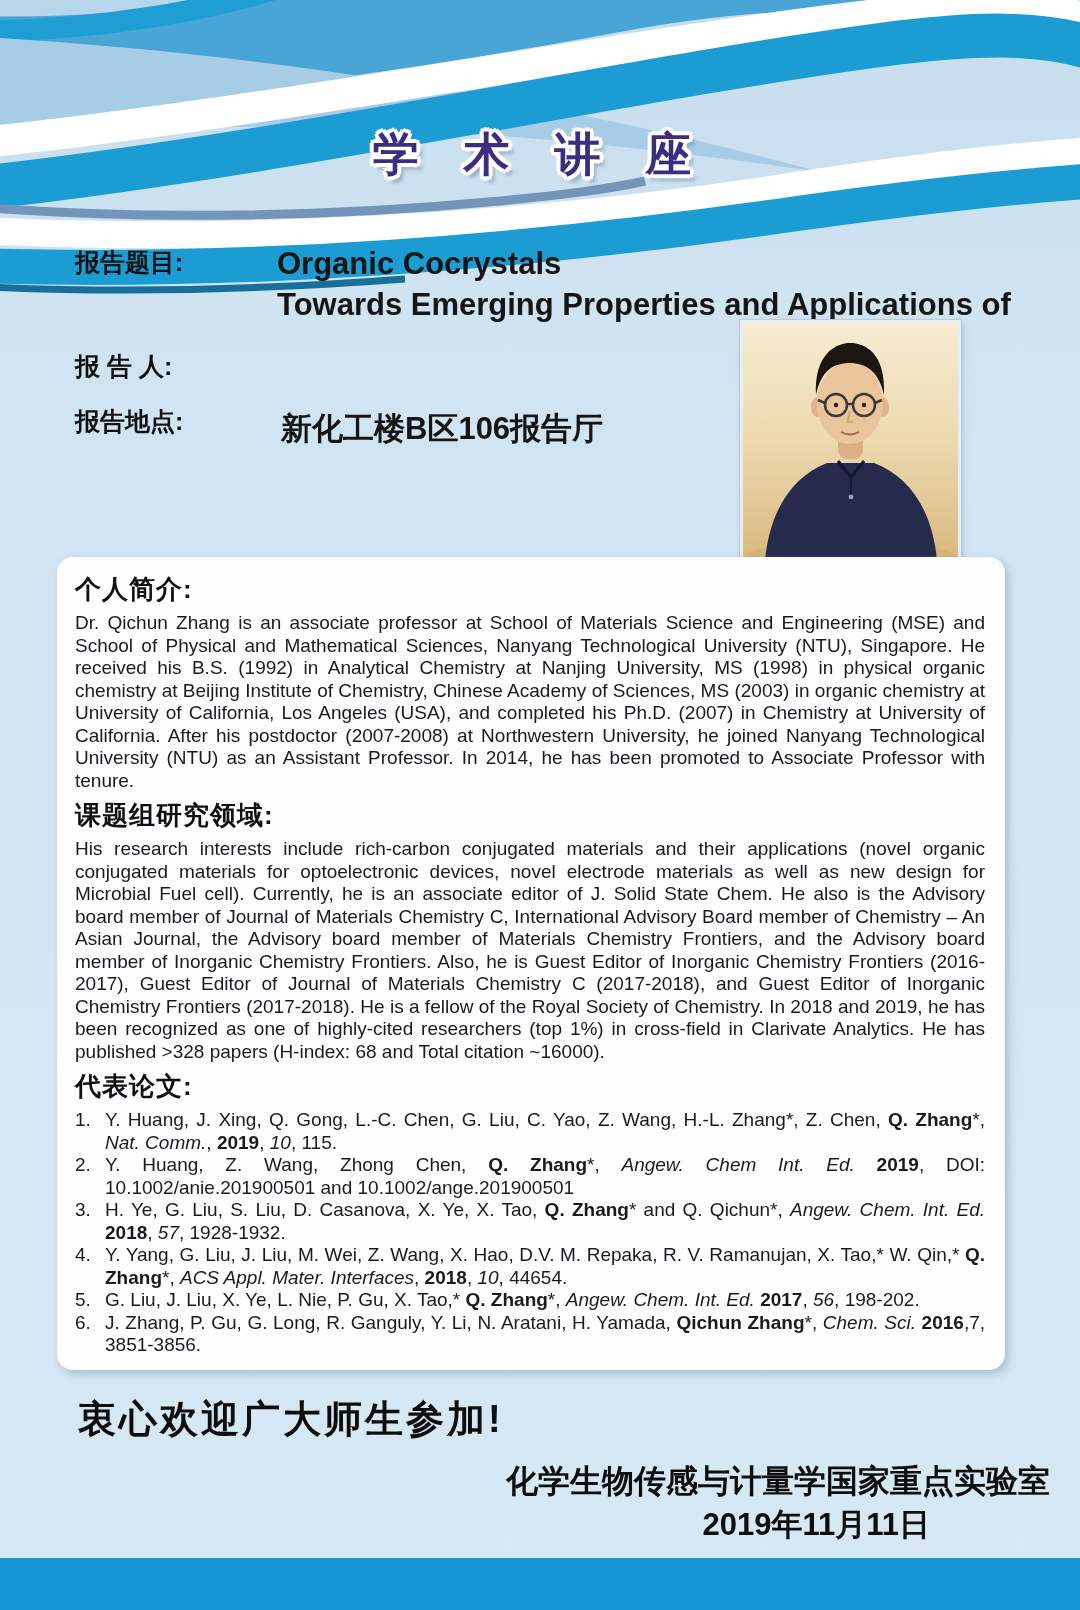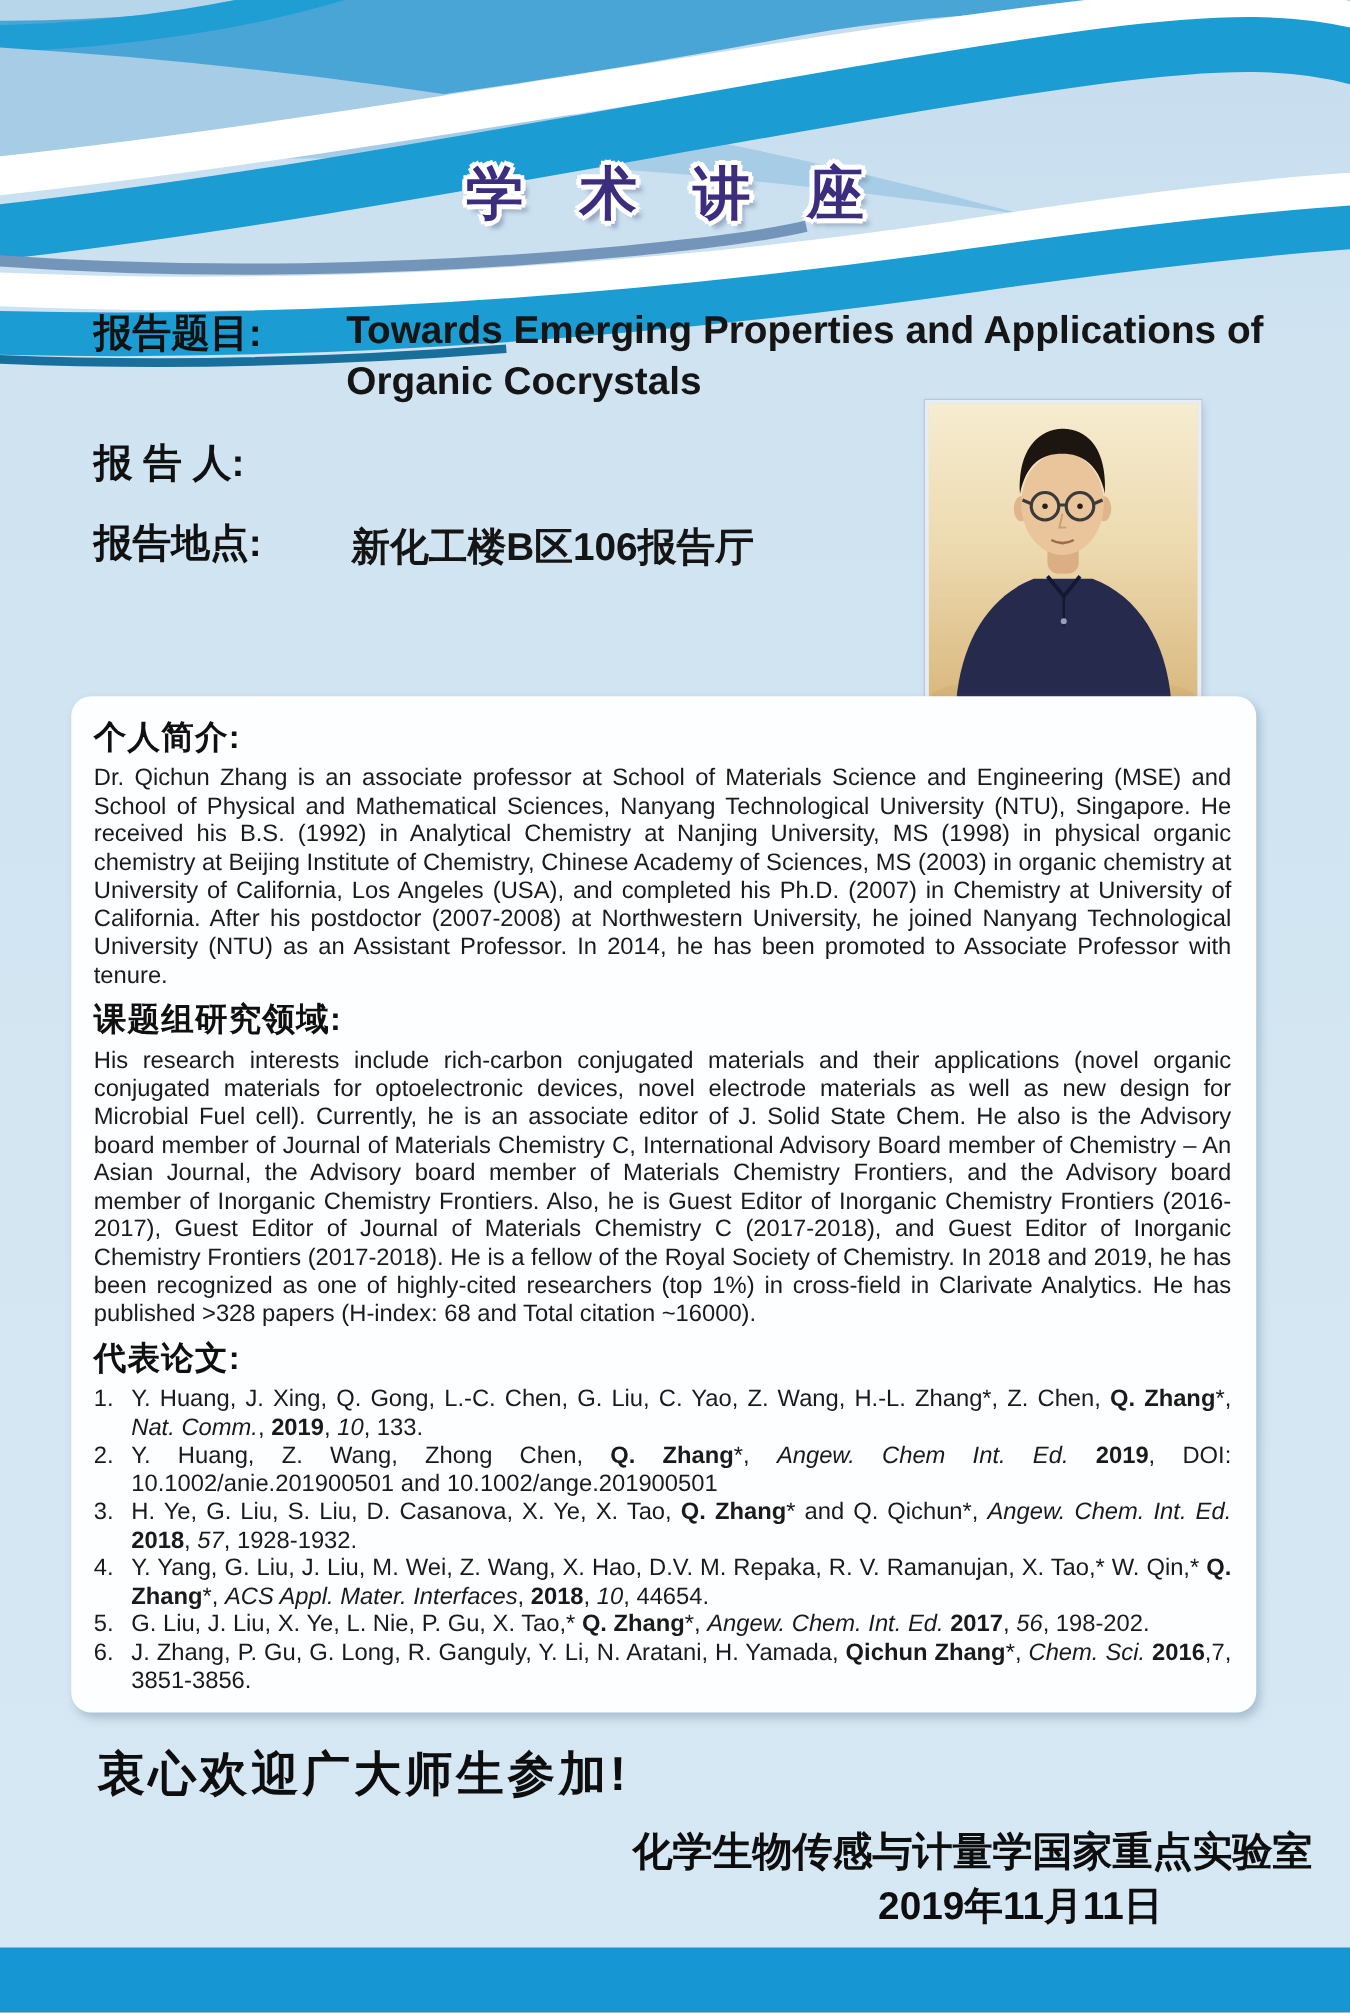--- a/index.html
+++ b/index.html
@@ -13,21 +13,21 @@
   .poster-title{
     position:absolute;top:124px;left:0;width:100%;text-align:center;
     font-size:46px;font-weight:bold;letter-spacing:16px;color:#3c2d7e;
     text-shadow:-3px -3px 0 #fff,3px -3px 0 #fff,-3px 3px 0 #fff,3px 3px 0 #fff,
                  -4px 0 0 #fff,4px 0 0 #fff,0 -4px 0 #fff,0 4px 0 #fff,
                  5px 6px 4px rgba(30,40,90,.35);
   }
   
   .info-rows{position:absolute;left:75px;top:246px;width:980px;}
   .info-row{display:flex;align-items:flex-start;}
-  .info-label{flex:none;width:196px;font-size:31px;font-weight:bold;color:#111;white-space:nowrap;}
+  .info-label{flex:none;width:196px;font-size:25px;font-weight:bold;color:#111;white-space:nowrap;}
   .info-value-en{font-size:31px;font-weight:bold;line-height:1.32;width:745px;margin-left:6px;margin-top:-2px;}
   .info-value-cn{font-size:31px;font-weight:bold;margin-left:10px;padding-top:3px;white-space:nowrap;}
   .row-title{margin-bottom:24px;}
   .row-speaker{margin-bottom:22px;gap:30px;}
   .row-time{margin-bottom:20px;}
   
   .photo{
     position:absolute;left:740px;top:320px;width:215px;height:238px;
     border:3px solid #e6edf4;box-shadow:0 0 0 1px #b9c9d6,2px 3px 6px rgba(110,140,165,.35);
     box-sizing:content-box;background:#eeddb6;
@@ -80,22 +80,22 @@
 
     <path d="M-10,287 C120,293 260,290 405,279" stroke="#186f9c" stroke-width="7" fill="none"></path>
   </svg>
 
   <div class="poster-title">学 术 讲 座</div>
 
   <div class="info-rows">
     <div class="info-row row-title">
       <span class="info-label">报告题目:</span>
       <span class="info-value-en">
+        <div>Organic Cocrystals</div>
         <div>Towards Emerging Properties and Applications of</div>
-        <div>Organic Cocrystals</div>
       </span>
     </div>
     <div class="info-row row-speaker">
       <span class="info-label">报 告 人:</span>
     </div>
     <div class="info-row">
       <span class="info-label">报告地点:</span>
       <span class="info-value-cn">新化工楼B区106报告厅</span>
     </div>
   </div>
@@ -136,21 +136,21 @@
     <h2 class="section-heading">个人简介:</h2>
     <p class="body-text">Dr. Qichun Zhang is an associate professor at School of Materials Science and Engineering (MSE) and School of Physical and Mathematical Sciences, Nanyang Technological University (NTU), Singapore. He received his B.S. (1992) in Analytical Chemistry at Nanjing University, MS (1998) in physical organic chemistry at Beijing Institute of Chemistry, Chinese Academy of Sciences, MS (2003) in organic chemistry at University of California, Los Angeles (USA), and completed his Ph.D. (2007) in Chemistry at University of California. After his postdoctor (2007-2008) at Northwestern University, he joined Nanyang Technological University (NTU) as an Assistant Professor. In 2014, he has been promoted to Associate Professor with tenure.</p>
 
     <h2 class="section-heading">课题组研究领域:</h2>
     <p class="body-text">His research interests include rich-carbon conjugated materials and their applications (novel organic conjugated materials for optoelectronic devices, novel electrode materials as well as new design for Microbial Fuel cell). Currently, he is an associate editor of J. Solid State Chem. He also is the Advisory board member of Journal of Materials Chemistry C, International Advisory Board member of Chemistry – An Asian Journal, the Advisory board member of Materials Chemistry Frontiers, and the Advisory board member of Inorganic Chemistry Frontiers. Also, he is Guest Editor of Inorganic Chemistry Frontiers (2016-2017), Guest Editor of Journal of Materials Chemistry C (2017-2018), and Guest Editor of Inorganic Chemistry Frontiers (2017-2018). He is a fellow of the Royal Society of Chemistry. In 2018 and 2019, he has been recognized as one of highly-cited researchers (top 1%) in cross-field in Clarivate Analytics. He has published &gt;328 papers (H-index: 68 and Total citation ~16000).</p>
 
     <h2 class="section-heading">代表论文:</h2>
     <ol class="papers-list">
         <li class="paper">
           <span class="paper-num">1.</span>
-          <span class="paper-text"><span>Y. Huang, J. Xing, Q. Gong, L.-C. Chen, G. Liu, C. Yao, Z. Wang, H.-L. Zhang*, Z. Chen, </span><b>Q. Zhang</b><span>*, </span><i>Nat. Comm.</i><span>, </span><b>2019</b><span>, </span><i>10</i><span>, 133.</span></span>
+          <span class="paper-text"><span>Y. Huang, J. Xing, Q. Gong, L.-C. Chen, G. Liu, C. Yao, Z. Wang, H.-L. Zhang*, Z. Chen, </span><b>Q. Zhang</b><span>*, </span><i>Nat. Comm.</i><span>, </span><b>2019</b><span>, </span><i>10</i><span>, 115.</span></span>
         </li>
         <li class="paper">
           <span class="paper-num">2.</span>
           <span class="paper-text"><span>Y. Huang, Z. Wang, Zhong Chen, </span><b>Q. Zhang</b><span>*, </span><i>Angew. Chem Int. Ed.</i><span> </span><b>2019</b><span>, DOI: 10.1002/anie.201900501 and 10.1002/ange.201900501</span></span>
         </li>
         <li class="paper">
           <span class="paper-num">3.</span>
           <span class="paper-text"><span>H. Ye, G. Liu, S. Liu, D. Casanova, X. Ye, X. Tao, </span><b>Q. Zhang</b><span>* and Q. Qichun*, </span><i>Angew. Chem. Int. Ed.</i><span> </span><b>2018</b><span>, </span><i>57</i><span>, 1928-1932.</span></span>
         </li>
         <li class="paper">

